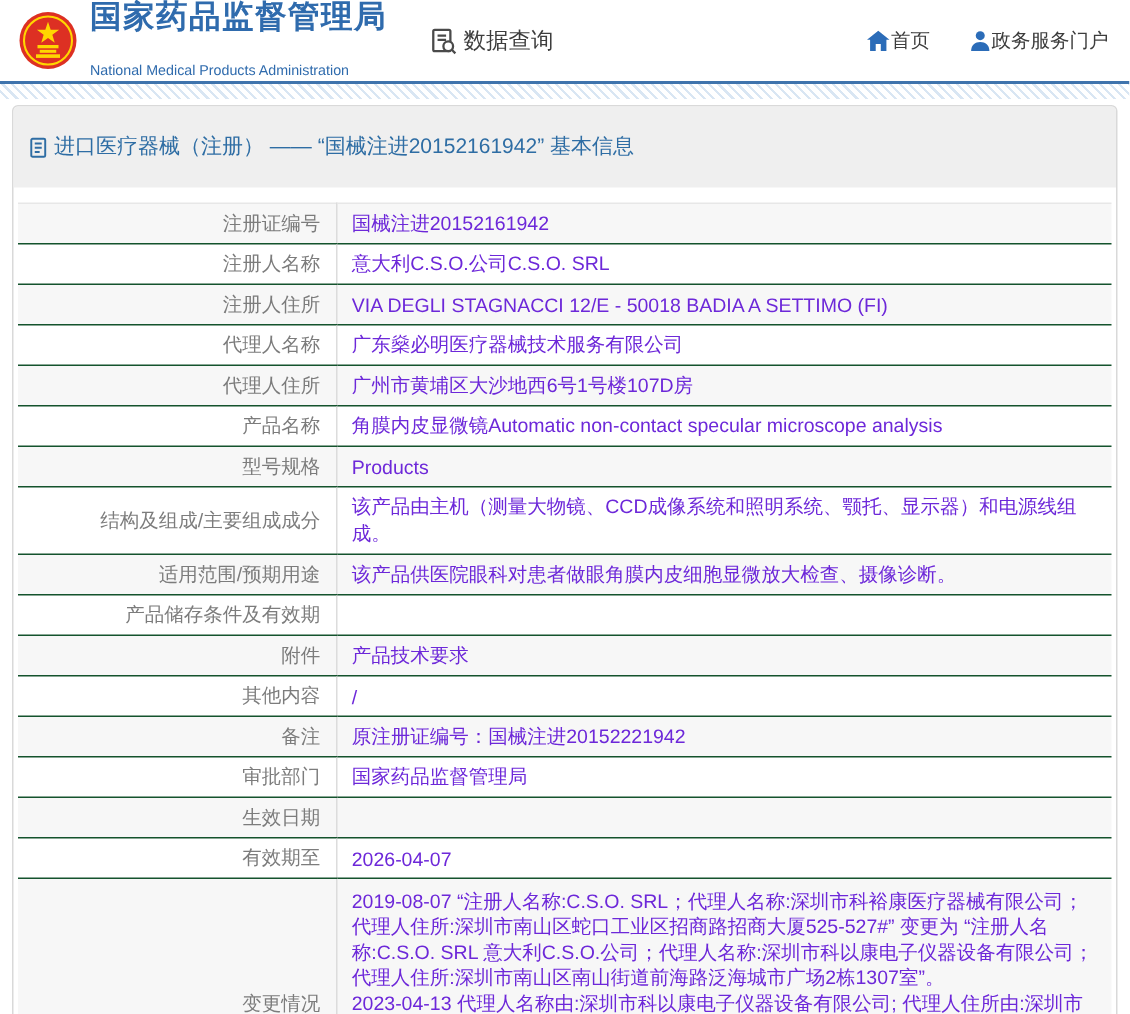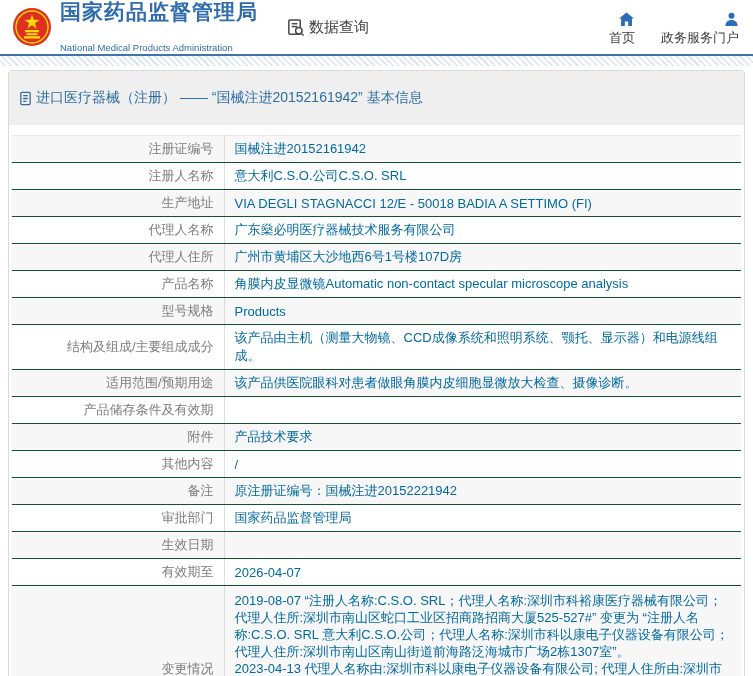--- a/index.html
+++ b/index.html
@@ -18,21 +18,21 @@
   .org-en { font-size: 9.5px; color: #2f6bad; line-height: 12px; margin-top: 18px; }
 
   .data-query {
     display: flex; align-items: center; margin-left: 28px; cursor: pointer;
     font-size: 15px; font-weight: normal; color: #3d3d3d;
   }
   .data-query .dq-icon { margin-right: 4px; display: inline-flex; }
 
   .nav-right { margin-left: auto; display: flex; gap: 26px; }
   .nav-item {
-    display: flex; flex-direction: column; align-items: flex-end; cursor: pointer;
+    display: flex; align-items: center; cursor: pointer;
     font-size: 13px; color: #3d3d3d;
   }
   .nav-item .nav-icon { height: 18px; display: flex; align-items: flex-end; margin-bottom: 3px; }
   .nav-item .nav-label { line-height: 16px; }
 
   .blue-line { height: 2px; background: #3f74ad; }
   .striped-band {
     height: 10px;
     background: repeating-linear-gradient(45deg, #ffffff 0px, #ffffff 3px, #d9e6f3 3px, #d9e6f3 4.5px);
   }
@@ -65,21 +65,21 @@
     border-bottom: 1px solid #14532d;
     padding: 4px 10px;
     vertical-align: middle;
   }
   table.info tr:nth-child(odd) { background: #f7f7f7; }
   table.info tr:nth-child(even) { background: #ffffff; }
   td.lbl {
     width: 212px; text-align: right; color: #7c7c7c;
     border-right: 1px solid #dcdcdc;
   }
-  td.val { color: #0369a1; }
+  td.val { color: #6d28d9; }
   td.val.multiline { white-space: pre-line; line-height: 17px; padding-top: 6px; padding-bottom: 6px; }
 </style>
 </head>
 <body>
 
 <div class="header">
   <div class="logo-group">
     <span class="emblem">
       <svg viewBox="0 0 40 40" width="40" height="40">
         <circle cx="20" cy="20" r="19" fill="#dd3023"></circle>
@@ -150,21 +150,21 @@
     <tbody>
         <tr>
       <td class="lbl">注册证编号</td>
       <td class="val">国械注进20152161942</td>
     </tr>
     <tr>
       <td class="lbl">注册人名称</td>
       <td class="val">意大利C.S.O.公司C.S.O. SRL</td>
     </tr>
     <tr>
-      <td class="lbl">生产地址</td>
+      <td class="lbl">注册人住所</td>
       <td class="val">VIA DEGLI STAGNACCI 12/E - 50018 BADIA A SETTIMO (FI)</td>
     </tr>
     <tr>
       <td class="lbl">代理人名称</td>
       <td class="val">广东燊必明医疗器械技术服务有限公司</td>
     </tr>
     <tr>
       <td class="lbl">代理人住所</td>
       <td class="val">广州市黄埔区大沙地西6号1号楼107D房</td>
     </tr>

